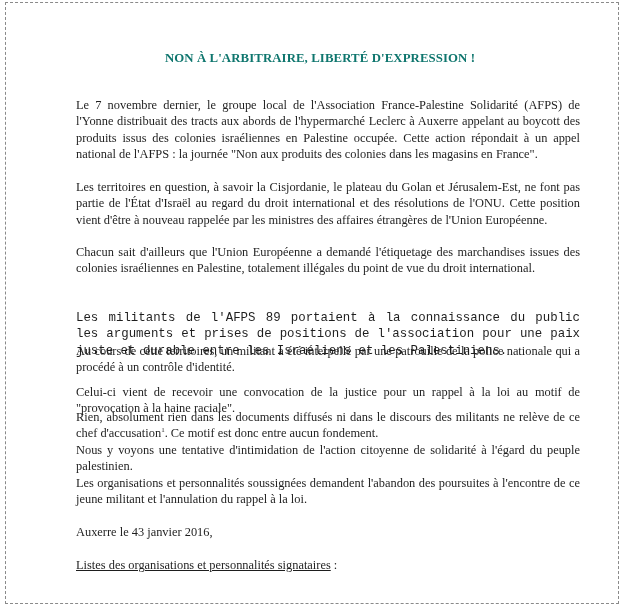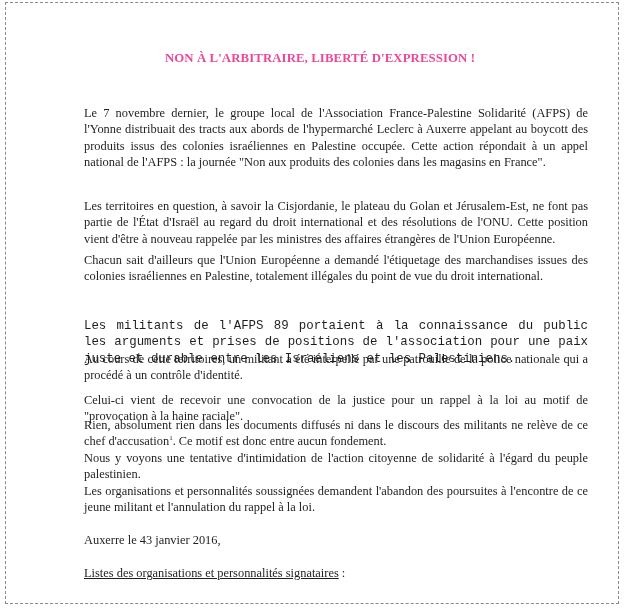--- a/index.html
+++ b/index.html
@@ -8,39 +8,39 @@
     position: absolute; left: 5px; top: 2px; width: 614px; height: 602px;
     border: 1px dashed #8a8a8a; box-sizing: border-box; background: #fff;
   }
   .doc {
     position: absolute; left: 68px; top: 0; width: 504px;
     font-family: "Liberation Serif", "DejaVu Serif", serif;
     font-size: 12.4px; line-height: 16.4px; color: #1e1e1e;
   }
   .title {
     position: absolute; left: 0; top: 50px; width: 504px; text-align: center;
-    font-weight: bold; font-size: 12.8px; color: #ec4899; letter-spacing: 0.1px;
+    font-weight: bold; font-size: 12.8px; color: #0f766e; letter-spacing: 0.1px;
   }
   .para {
-    position: absolute; left: 0; width: 504px; text-align: justify; margin: 16px;
+    position: absolute; left: 0; width: 504px; text-align: justify; margin: 8px;
   }
   .para.nojust { text-align: left; }
   sup { font-size: 7px; line-height: 0; vertical-align: super; }
   .u { text-decoration: underline; }
 </style>
 </head>
 <body>
 
 <div class="frame"></div>
 
 <div class="doc">
   <div class="title">NON À L'ARBITRAIRE, LIBERTÉ D'EXPRESSION !</div>
 
   <p class="para" style="top:89px;">Le 7 novembre dernier, le groupe local de l'Association France-Palestine Solidarité (AFPS) de l'Yonne distribuait des tracts aux abords de l'hypermarché Leclerc à Auxerre appelant au boycott des produits issus des colonies israéliennes en Palestine occupée. Cette action répondait à un appel national de l'AFPS : la journée "Non aux produits des colonies dans les magasins en France".</p>
-  <p class="para" style="top:182px;">Les territoires en question, à savoir la Cisjordanie, le plateau du Golan et Jérusalem-Est, ne font pas partie de l'État d'Israël au regard du droit international et des résolutions de l'ONU. Cette position vient d'être à nouveau rappelée par les ministres des affaires étrangères de l'Union Européenne.</p>
+  <p class="para" style="top:171px;">Les territoires en question, à savoir la Cisjordanie, le plateau du Golan et Jérusalem-Est, ne font pas partie de l'État d'Israël au regard du droit international et des résolutions de l'ONU. Cette position vient d'être à nouveau rappelée par les ministres des affaires étrangères de l'Union Européenne.</p>
   <p class="para" style="top:236px;">Chacun sait d'ailleurs que l'Union Européenne a demandé l'étiquetage des marchandises issues des colonies israéliennes en Palestine, totalement illégales du point de vue du droit international.</p>
 
   <p class="para" style="top:302px;font-family:Liberation Mono, monospace;">Les militants de l'AFPS 89 portaient à la connaissance du public les arguments et prises de positions de l'association pour une paix juste et durable entre les Israéliens et les Palestiniens.</p>
   <p class="para" style="top:335px;">Au cours de cette territoires, un militant a été interpellé par une patrouille de la police nationale qui a procédé à un contrôle d'identité.</p>
   <p class="para" style="top:376px;">Celui-ci vient de recevoir une convocation de la justice pour un rappel à la loi au motif de "provocation à la haine raciale".</p>
   <p class="para" style="top:401px;"><span>Rien, absolument rien dans les documents diffusés ni dans le discours des militants ne relève de ce chef d'accusation</span><sup>1</sup><span>. Ce motif est donc entre aucun fondement.</span></p>
   <p class="para" style="top:434px;">Nous y voyons une tentative d'intimidation de l'action citoyenne de solidarité à l'égard du peuple palestinien.</p>
   <p class="para" style="top:467px;">Les organisations et personnalités soussignées demandent l'abandon des poursuites à l'encontre de ce jeune militant et l'annulation du rappel à la loi.</p>
 
   <p class="para nojust" style="top:516px;">Auxerre le 43 janvier 2016,</p>

